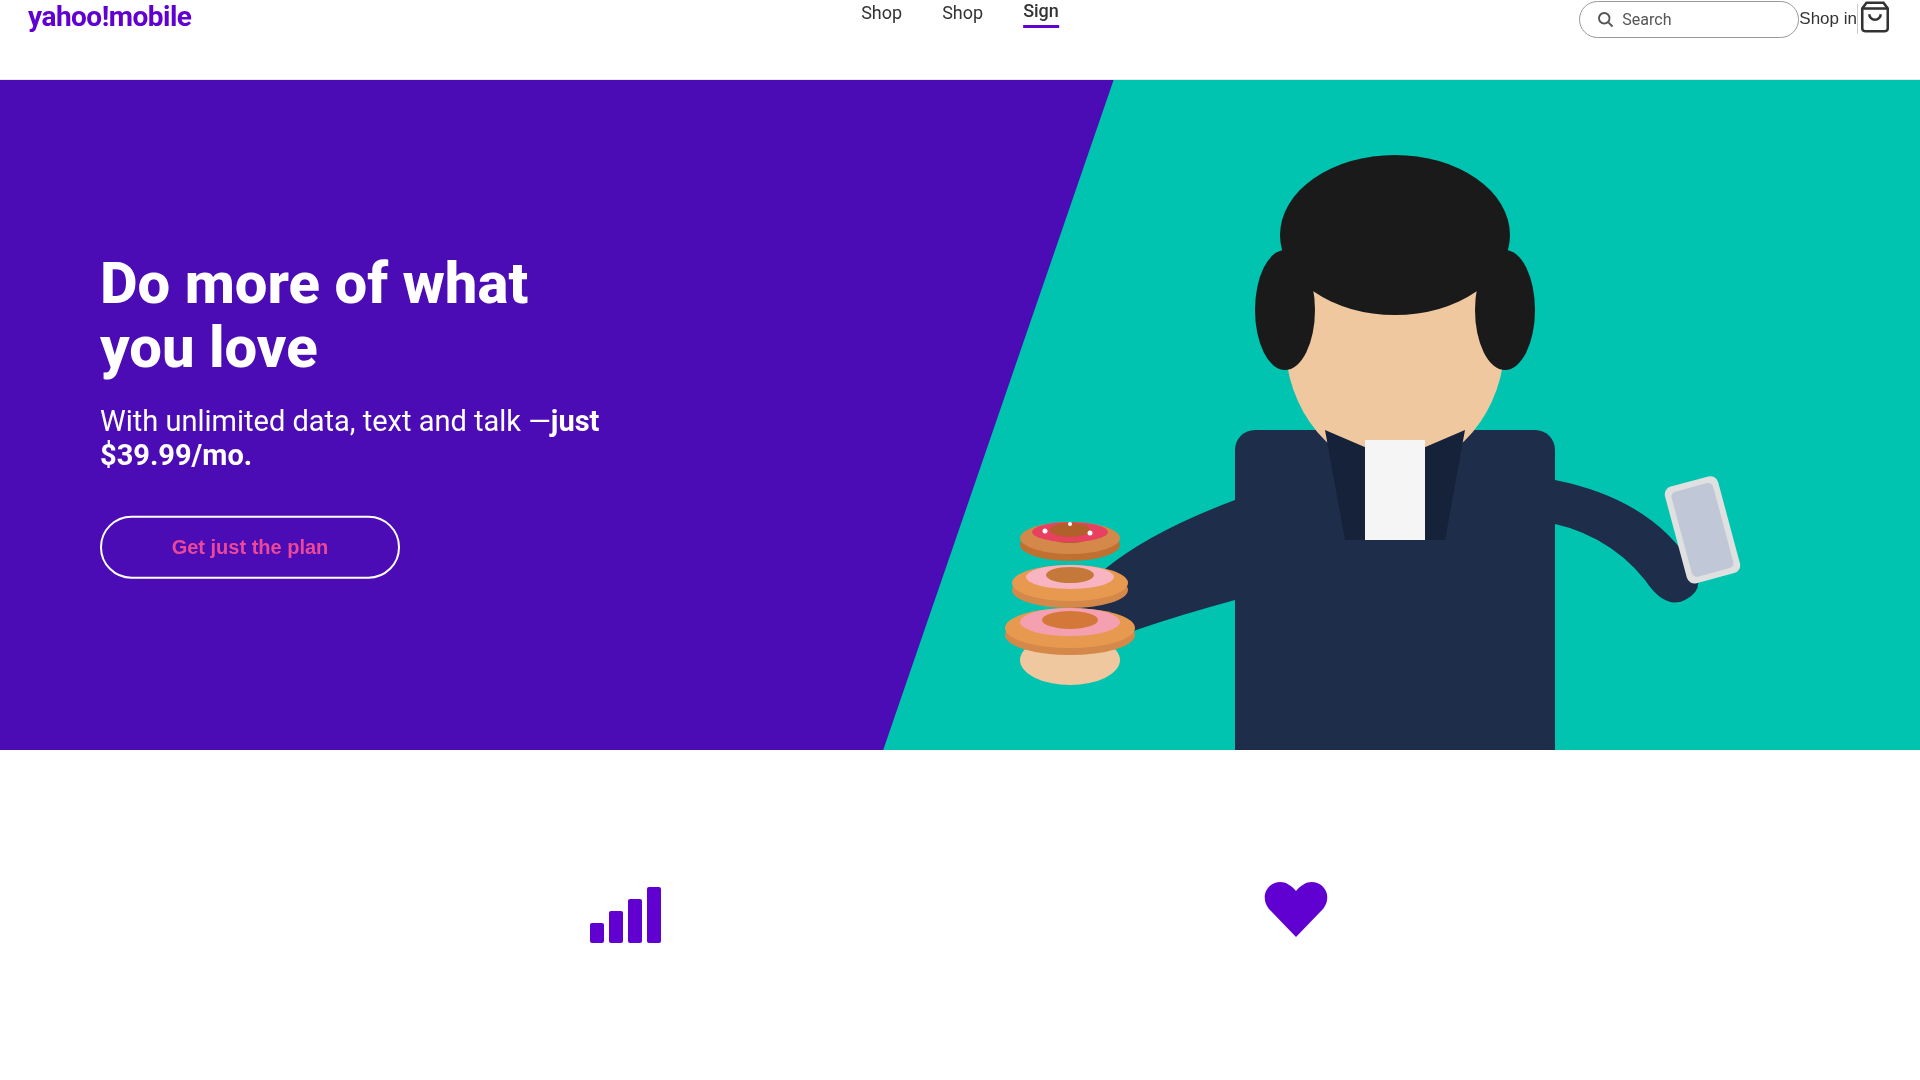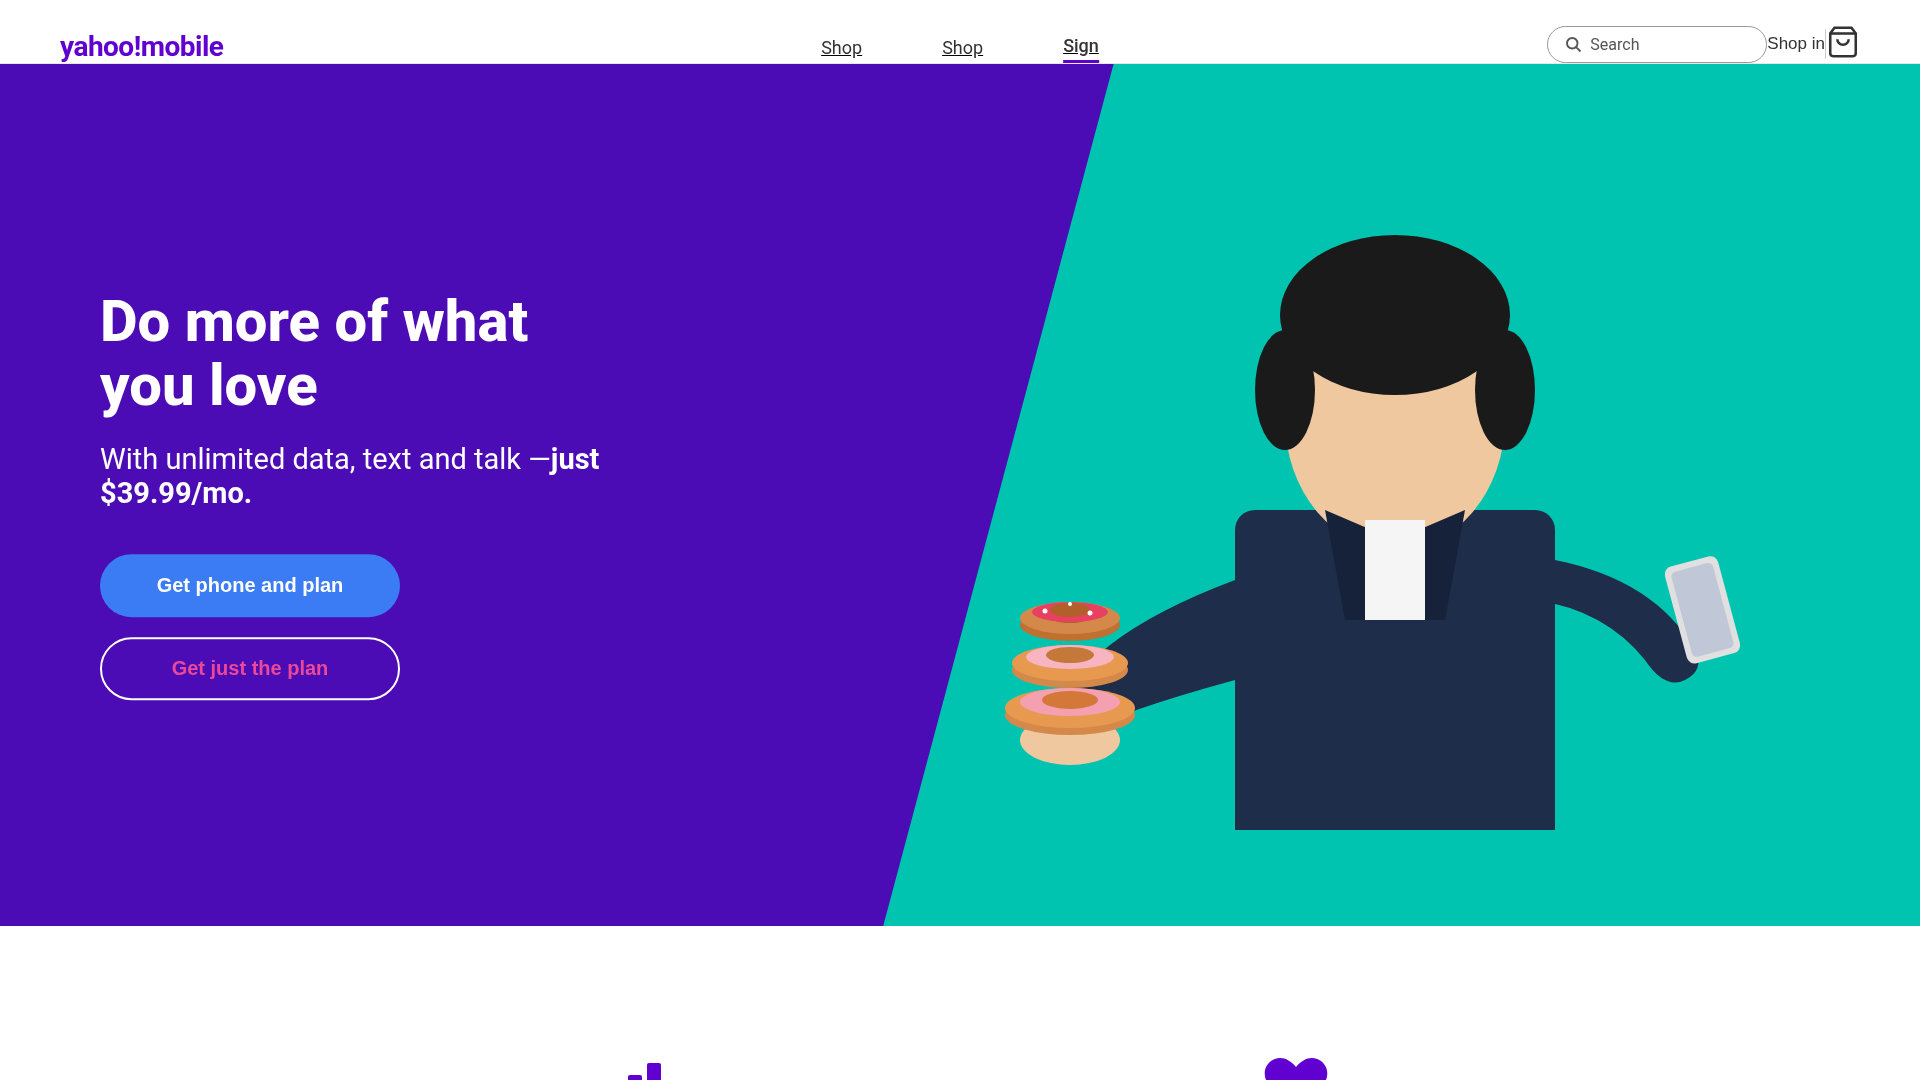--- a/index.html
+++ b/index.html
@@ -11,24 +11,24 @@
     body {
       font-family: -apple-system, BlinkMacSystemFont, 'Segoe UI', Roboto, Arial, sans-serif;
       width: 1920px;
       min-height: 1080px;
       overflow-x: hidden;
     }
 
     
     .navbar {
       display: flex;
-      align-items: flex-end;
+      align-items: flex-start;
       justify-content: space-between;
-      height: 64px;
-      padding: 0 60px;
+      height: 80px;
+      padding: 0 28px;
       background: #fff;
       border-bottom: 1px solid #e8e8e8;
       position: relative;
       z-index: 10;
     }
 
     .navbar-logo {
       display: flex;
       align-items: center;
     }
@@ -36,25 +36,24 @@
     .logo-text {
       font-size: 28px;
       font-weight: 700;
       color: #6001D2;
       letter-spacing: -0.5px;
     }
 
     .navbar-nav {
       display: flex;
       align-items: center;
-      gap: 80px;
+      gap: 40px;
       position: absolute;
       left: 50%;
       transform: translateX(-50%);
-      text-decoration: underline;
     }
 
     .nav-item {
       font-size: 18px;
       color: #333;
       cursor: pointer;
       text-decoration: none;
       padding-bottom: 4px;
     }
 
@@ -109,21 +108,21 @@
 
     .cart-icon-wrap {
       cursor: pointer;
       position: relative;
     }
 
     
     .hero {
       position: relative;
       width: 1920px;
-      height: 862px;
+      height: 670px;
       overflow: hidden;
     }
 
     .hero-bg-purple {
       position: absolute;
       top: 0;
       left: 0;
       width: 100%;
       height: 100%;
       background: #4B0BB5;
@@ -277,21 +276,20 @@
 
 <section class="hero">
   <div class="hero-bg-teal"></div>
   <div class="hero-bg-purple"></div>
 
   <div class="hero-content">
     <h1 class="hero-title">Do more of what you love</h1>
     <p class="hero-subtitle">
       <span>With unlimited data, text and talk —</span><strong>just $39.99/mo.</strong>
     </p>
-    <button class="btn-primary">Get phone and plan</button>
     <button class="btn-secondary">Get just the plan</button>
   </div>
 
   <div class="hero-person">
     <svg viewBox="0 0 900 670" xmlns="http://www.w3.org/2000/svg" width="900" height="670">
 
       <ellipse cx="520" cy="750" rx="200" ry="120" fill="#1a2540"></ellipse>
 
       <rect x="360" y="350" width="320" height="350" rx="20" fill="#1e2d4a"></rect>
 

